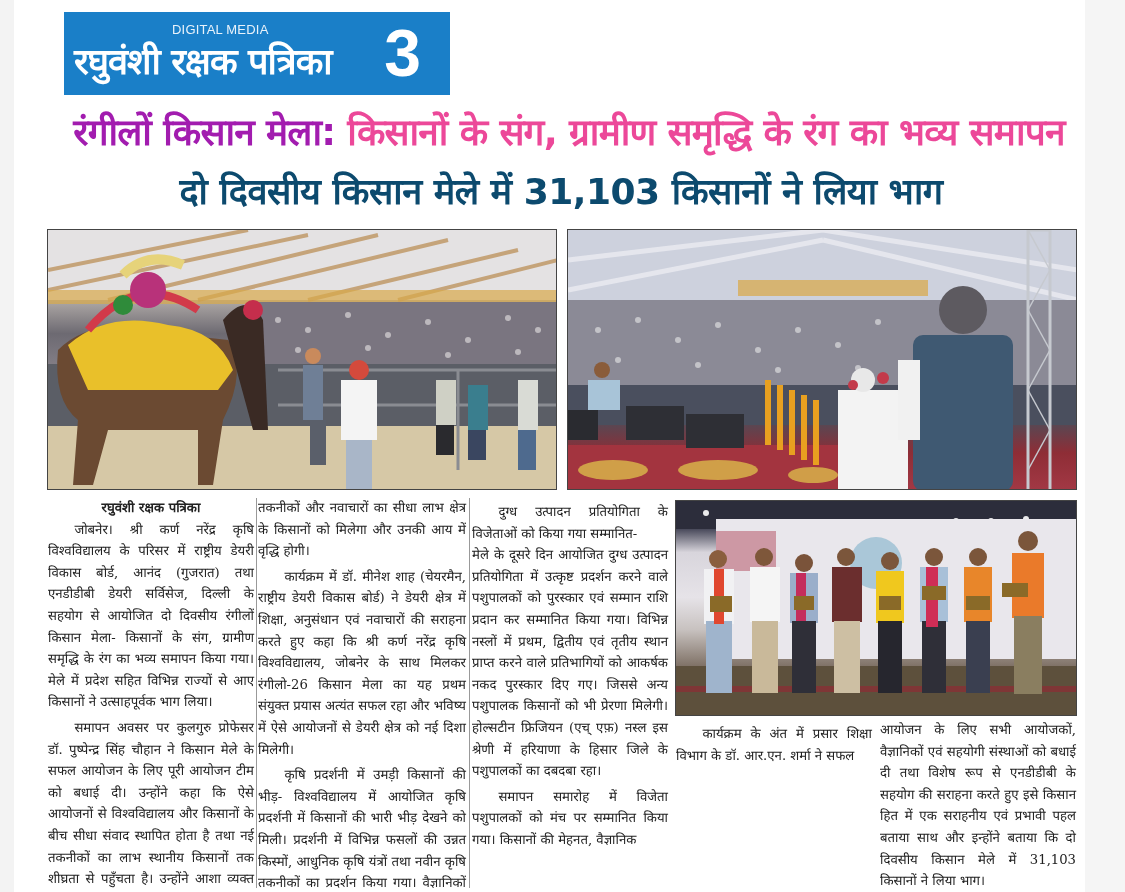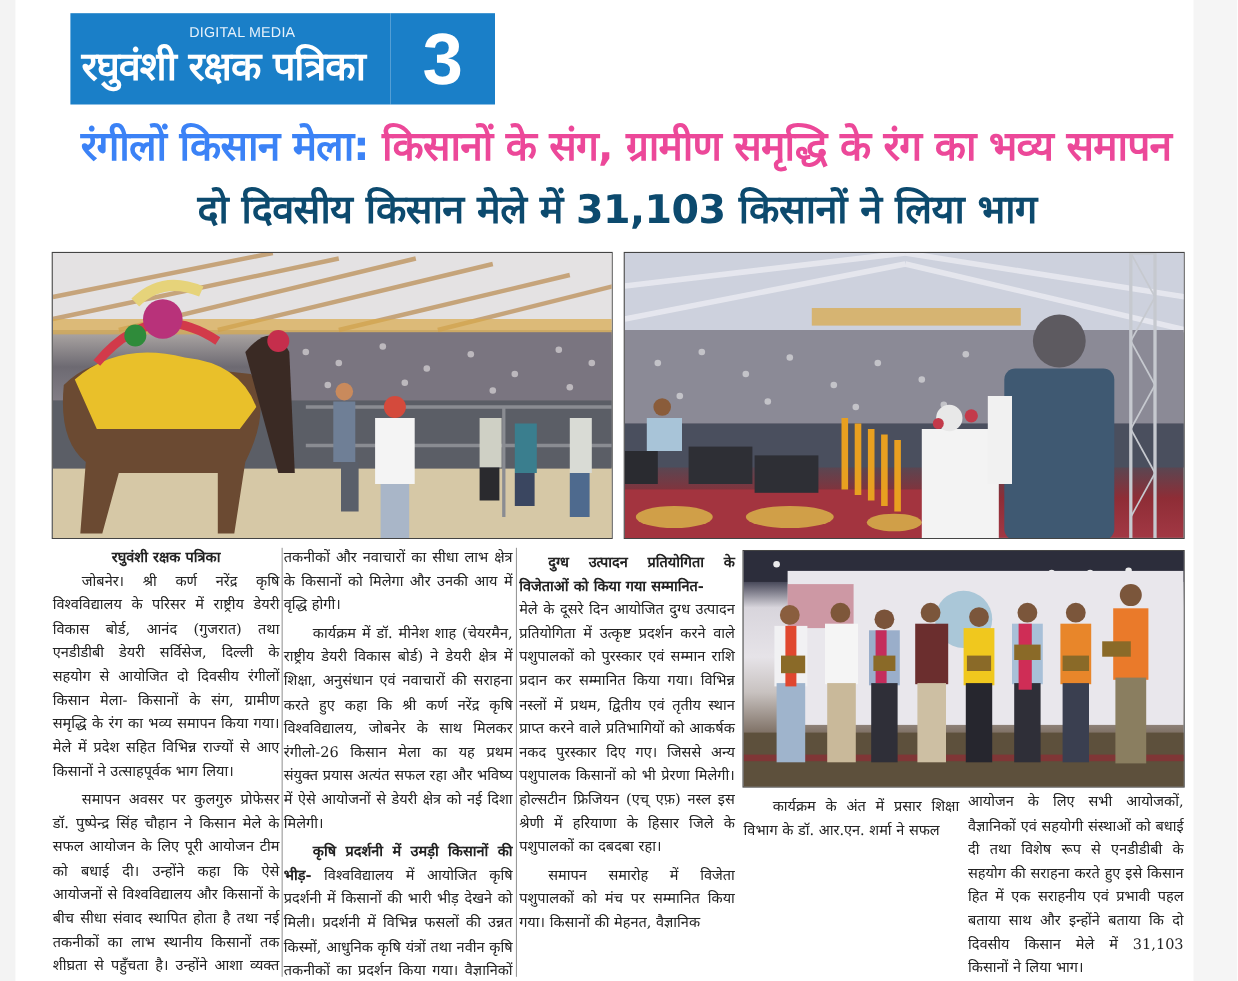--- a/index.html
+++ b/index.html
@@ -14,42 +14,42 @@
   .brand .digital { position: absolute; top: 10px; left: 108px; font-family: "Liberation Sans", sans-serif; font-size: 13px; letter-spacing: 0.2px; color: #e8f2fb; }
   .brand .name { position: absolute; top: 24px; left: 10px; font-family: "DejaVu Sans", sans-serif; font-weight: bold; font-size: 36px; line-height: 52px; letter-spacing: -1px; white-space: nowrap; }
   .dateband { flex: 1; height: 83px; background: #f6c000; position: relative; }
   .dateband::before { content: ""; position: absolute; left: 0; top: 0; width: 14px; height: 100%; background: #fff200; }
   .dateband::after { content: ""; position: absolute; right: 0; top: 0; width: 14px; height: 100%; background: #fff200; }
   .dateband .date { position: absolute; left: 110px; top: 0; right: 40px; height: 83px; line-height: 83px; text-align: center; font-family: "DejaVu Sans", sans-serif; font-weight: bold; font-size: 23px; color: #1a1a1a; white-space: nowrap; }
   .pageno { width: 95px; height: 83px; background: #1a7fc8; color: #fff; text-align: center; font-family: "Liberation Sans", sans-serif; font-weight: bold; font-size: 66px; line-height: 83px; }
 
   
   .headline1 { position: absolute; top: 104px; left: 44px; width: 1034px; text-align: center; font-family: "DejaVu Sans", sans-serif; font-weight: bold; font-size: 37px; line-height: 58px; white-space: nowrap; letter-spacing: -0.8px; }
-  .headline1 .kicker { color: #3b82f6; margin-left: 16px; }
+  .headline1 .kicker { color: #a21caf; margin-left: 16px; }
   .headline1 .rest { color: #ec4899; }
   .headline2 { position: absolute; top: 164px; left: 44px; width: 1034px; text-align: center; font-family: "DejaVu Sans", sans-serif; font-weight: bold; font-size: 36px; line-height: 56px; color: #0c4a6e; white-space: nowrap; letter-spacing: -0.5px; }
 
   
   .photo { position: absolute; overflow: hidden; border: 1px solid #444; }
   .photo-camel { top: 229px; left: 47px; width: 510px; height: 261px;
     background:
       linear-gradient(180deg, rgba(255,255,255,0) 0%, rgba(255,255,255,0) 100%),
       linear-gradient(180deg, #d9d6d4 0%, #c9c2bb 22%, #6d6a72 40%, #87828a 55%, #5f6168 68%, #cfc3a8 82%, #d8caa9 100%); }
   .photo-speech { top: 229px; left: 567px; width: 510px; height: 261px;
     background: linear-gradient(180deg, #cfd2dc 0%, #b8bccb 22%, #7d7f8c 38%, #8d8a95 55%, #4a4e5a 72%, #8e2d36 86%, #a23844 100%); }
   .photo-award { top: 500px; left: 675px; width: 402px; height: 216px;
     background: linear-gradient(180deg, #2a2c3a 0%, #3a3b4d 12%, #d8d5dc 24%, #e6e3e8 45%, #c8c2c0 60%, #6b5b4d 82%, #5c4f3c 100%); }
   .ph-shape { position: absolute; }
 
   
   .col { position: absolute; top: 497px; font-size: 13.2px; line-height: 21.6px; text-align: justify; color: #222; }
   .col p { text-indent: 2em; }
   .col p.noindent { text-indent: 0; }
   .col .byline { text-align: center; font-weight: bold; text-indent: 0; }
-  .col .subhead { font-weight: bold; }
+  .col .subhead { font-weight: normal; }
   .c1 { left: 48px; width: 206px; }
   .c2 { left: 258px; width: 208px; }
   .c3 { left: 472px; width: 196px; }
   .c4 { left: 676px; width: 196px; top: 719px; }
   .c5 { left: 880px; width: 196px; top: 719px; }
   .rule { position: absolute; background: #999; }
 </style>
 </head>
 <body>
 

